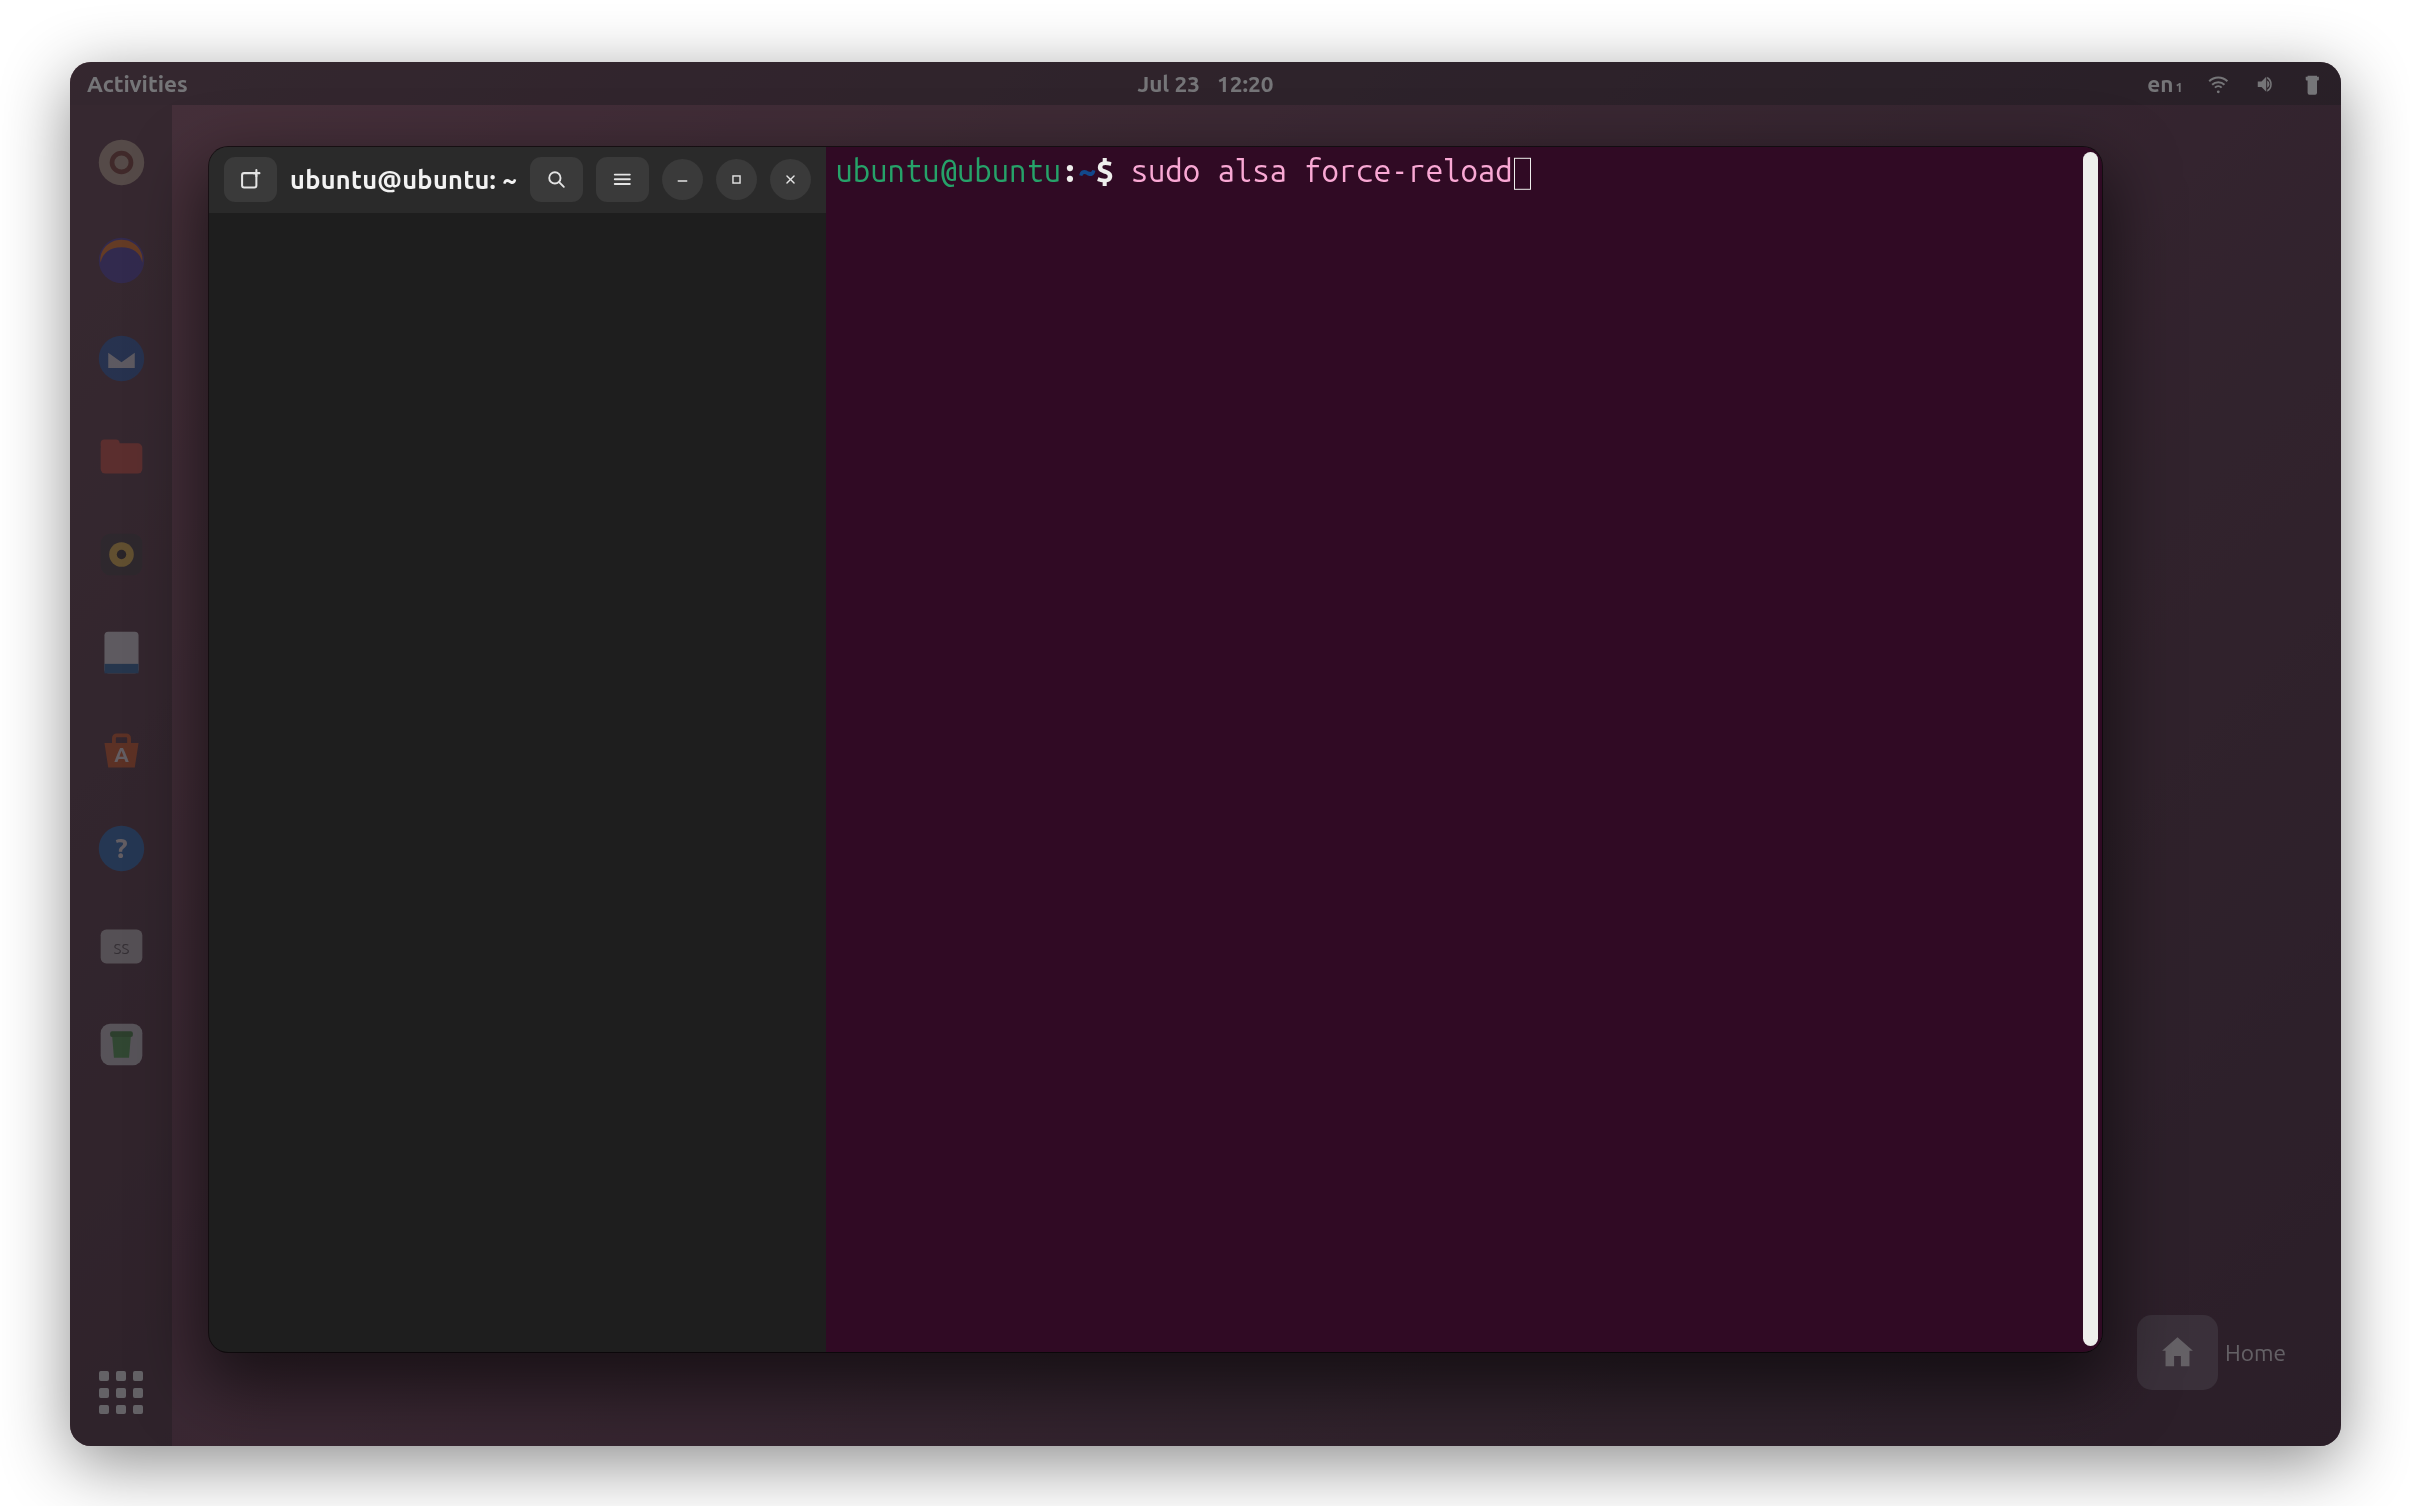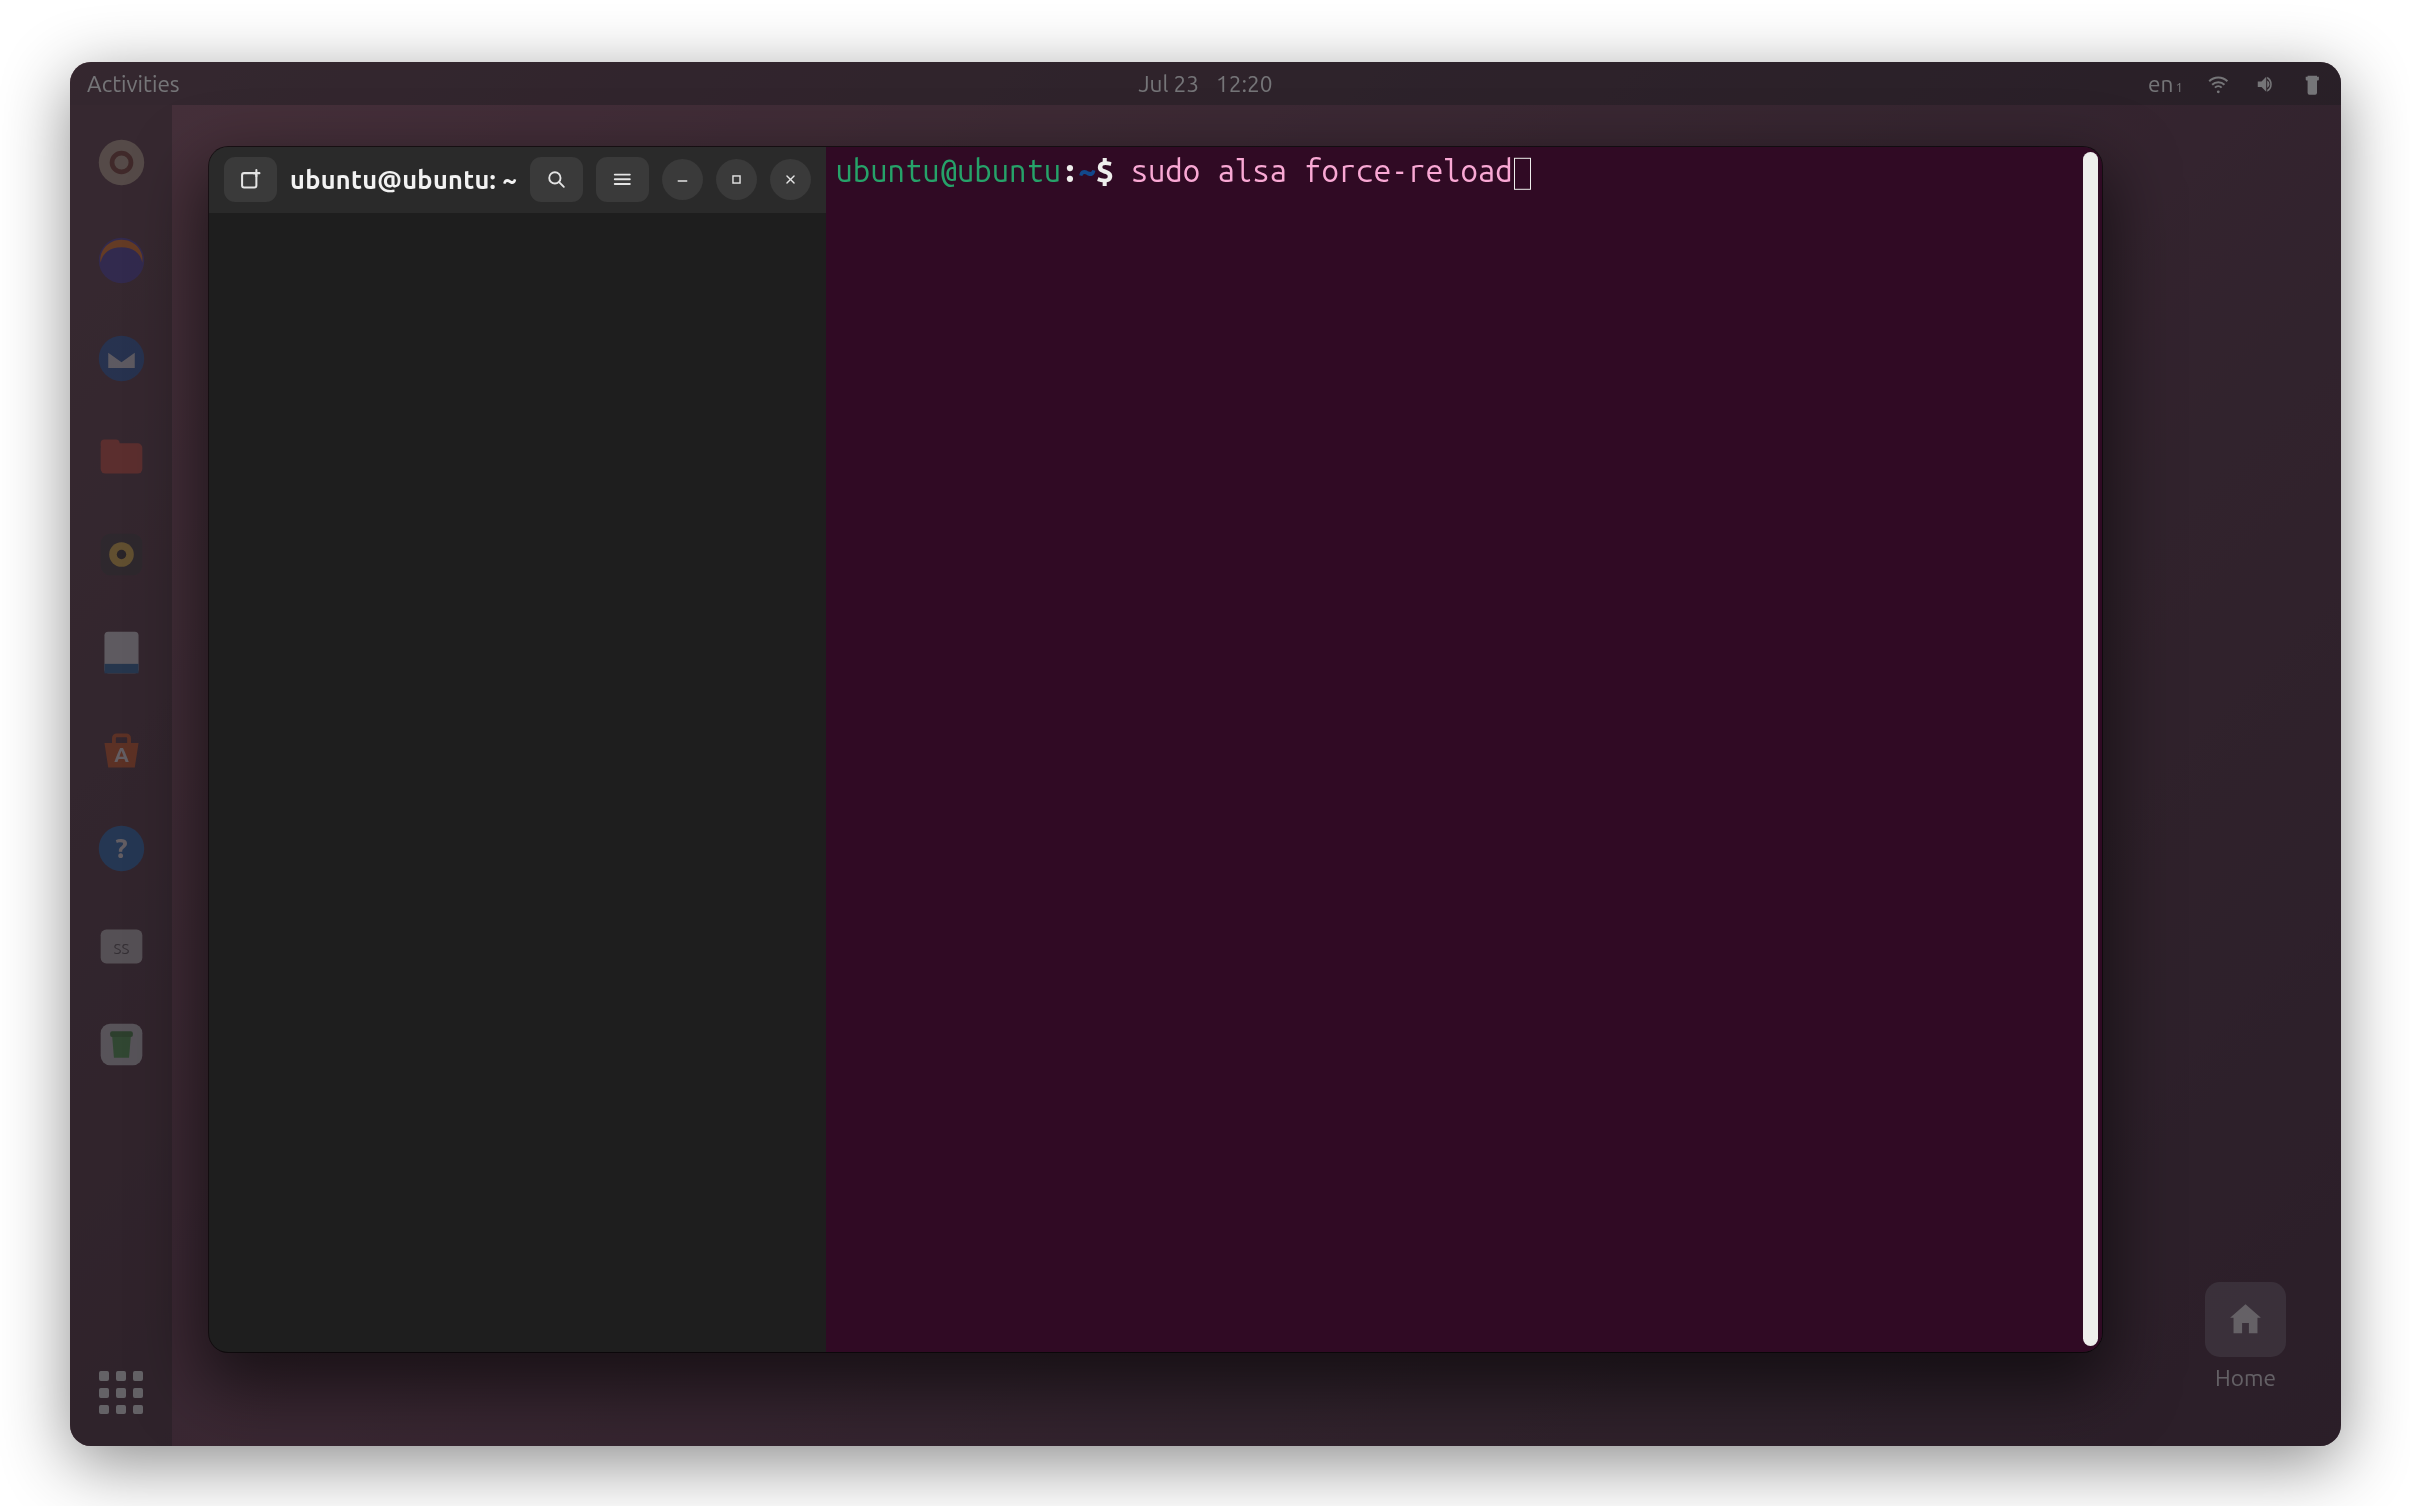--- a/index.html
+++ b/index.html
@@ -9,40 +9,40 @@
   .frame {
     width:2271px; height:1384px; border-radius:21px; overflow:hidden; position:relative;
     background:linear-gradient(135deg,#7a4959 0%,#5e3547 40%,#4a2a3a 70%,#3c2130 100%);
     filter:drop-shadow(0 17px 34px rgba(0,0,0,0.45));
   }
   .dim-overlay { position:absolute; inset:0; background:rgba(30,30,34,0.55); pointer-events:none; }
 
   
   .panel { position:absolute; top:0; left:0; right:0; height:43px;
     background:rgba(22,22,24,0.40); display:flex; align-items:center;
-    color:#e0e0e0; font-size:22.6px; font-weight:400; padding:0 17px; }
+    color:#e0e0e0; font-size:22.6px; font-weight:700; padding:0 17px; }
   .panel .activities { flex:0 0 auto; }
   .panel .clock { position:absolute; left:50%; transform:translateX(-50%); display:flex; gap:17px; }
   .panel .sys { position:absolute; right:17px; display:flex; align-items:flex-end; gap:24.5px; }
   .lang-ind { display:flex; align-items:baseline; gap:1.9px; }
   .lang-ind sub { font-size:13px; }
   .panel svg { width:22.6px; height:22.6px; fill:#e0e0e0; }
 
   
   .dock { position:absolute; left:0; top:43px; bottom:0; width:102px;
     background:rgba(22,22,24,0.35); display:flex; flex-direction:column;
     align-items:center; padding-top:28px; gap:38px; }
   .dock .spacer { flex:1; }
   .dock-item { width:60px; height:60px; border-radius:13px;
     display:flex; align-items:center; justify-content:center; opacity:0.60; }
   .dock-item.apps { opacity:0.85; margin-bottom:22.6px; }
 
   
   .home-stack { position:absolute; right:55px; bottom:56px; display:flex;
-    flex-direction:column; align-items:center; gap:7.5px; opacity:0.70; }
+    flex-direction:row; align-items:center; gap:7.5px; opacity:0.70; }
   .home-stack .tile { width:81px; height:75px; border-radius:15px;
     background:rgba(190,190,200,0.35); display:flex; align-items:center; justify-content:center; }
   .home-stack .label { color:#f0f0f0; font-size:22.6px; }
 
   
   .terminal {
     position:absolute; left:139px; top:85px; width:1893px; height:1205px;
     background:#1e1e1e; border-radius:19px; overflow:hidden;
     box-shadow:0 28px 66px 7.5px rgba(0,0,0,0.55), 0 0 0 0.9px rgba(0,0,0,0.6);
     display:flex; z-index:10;

